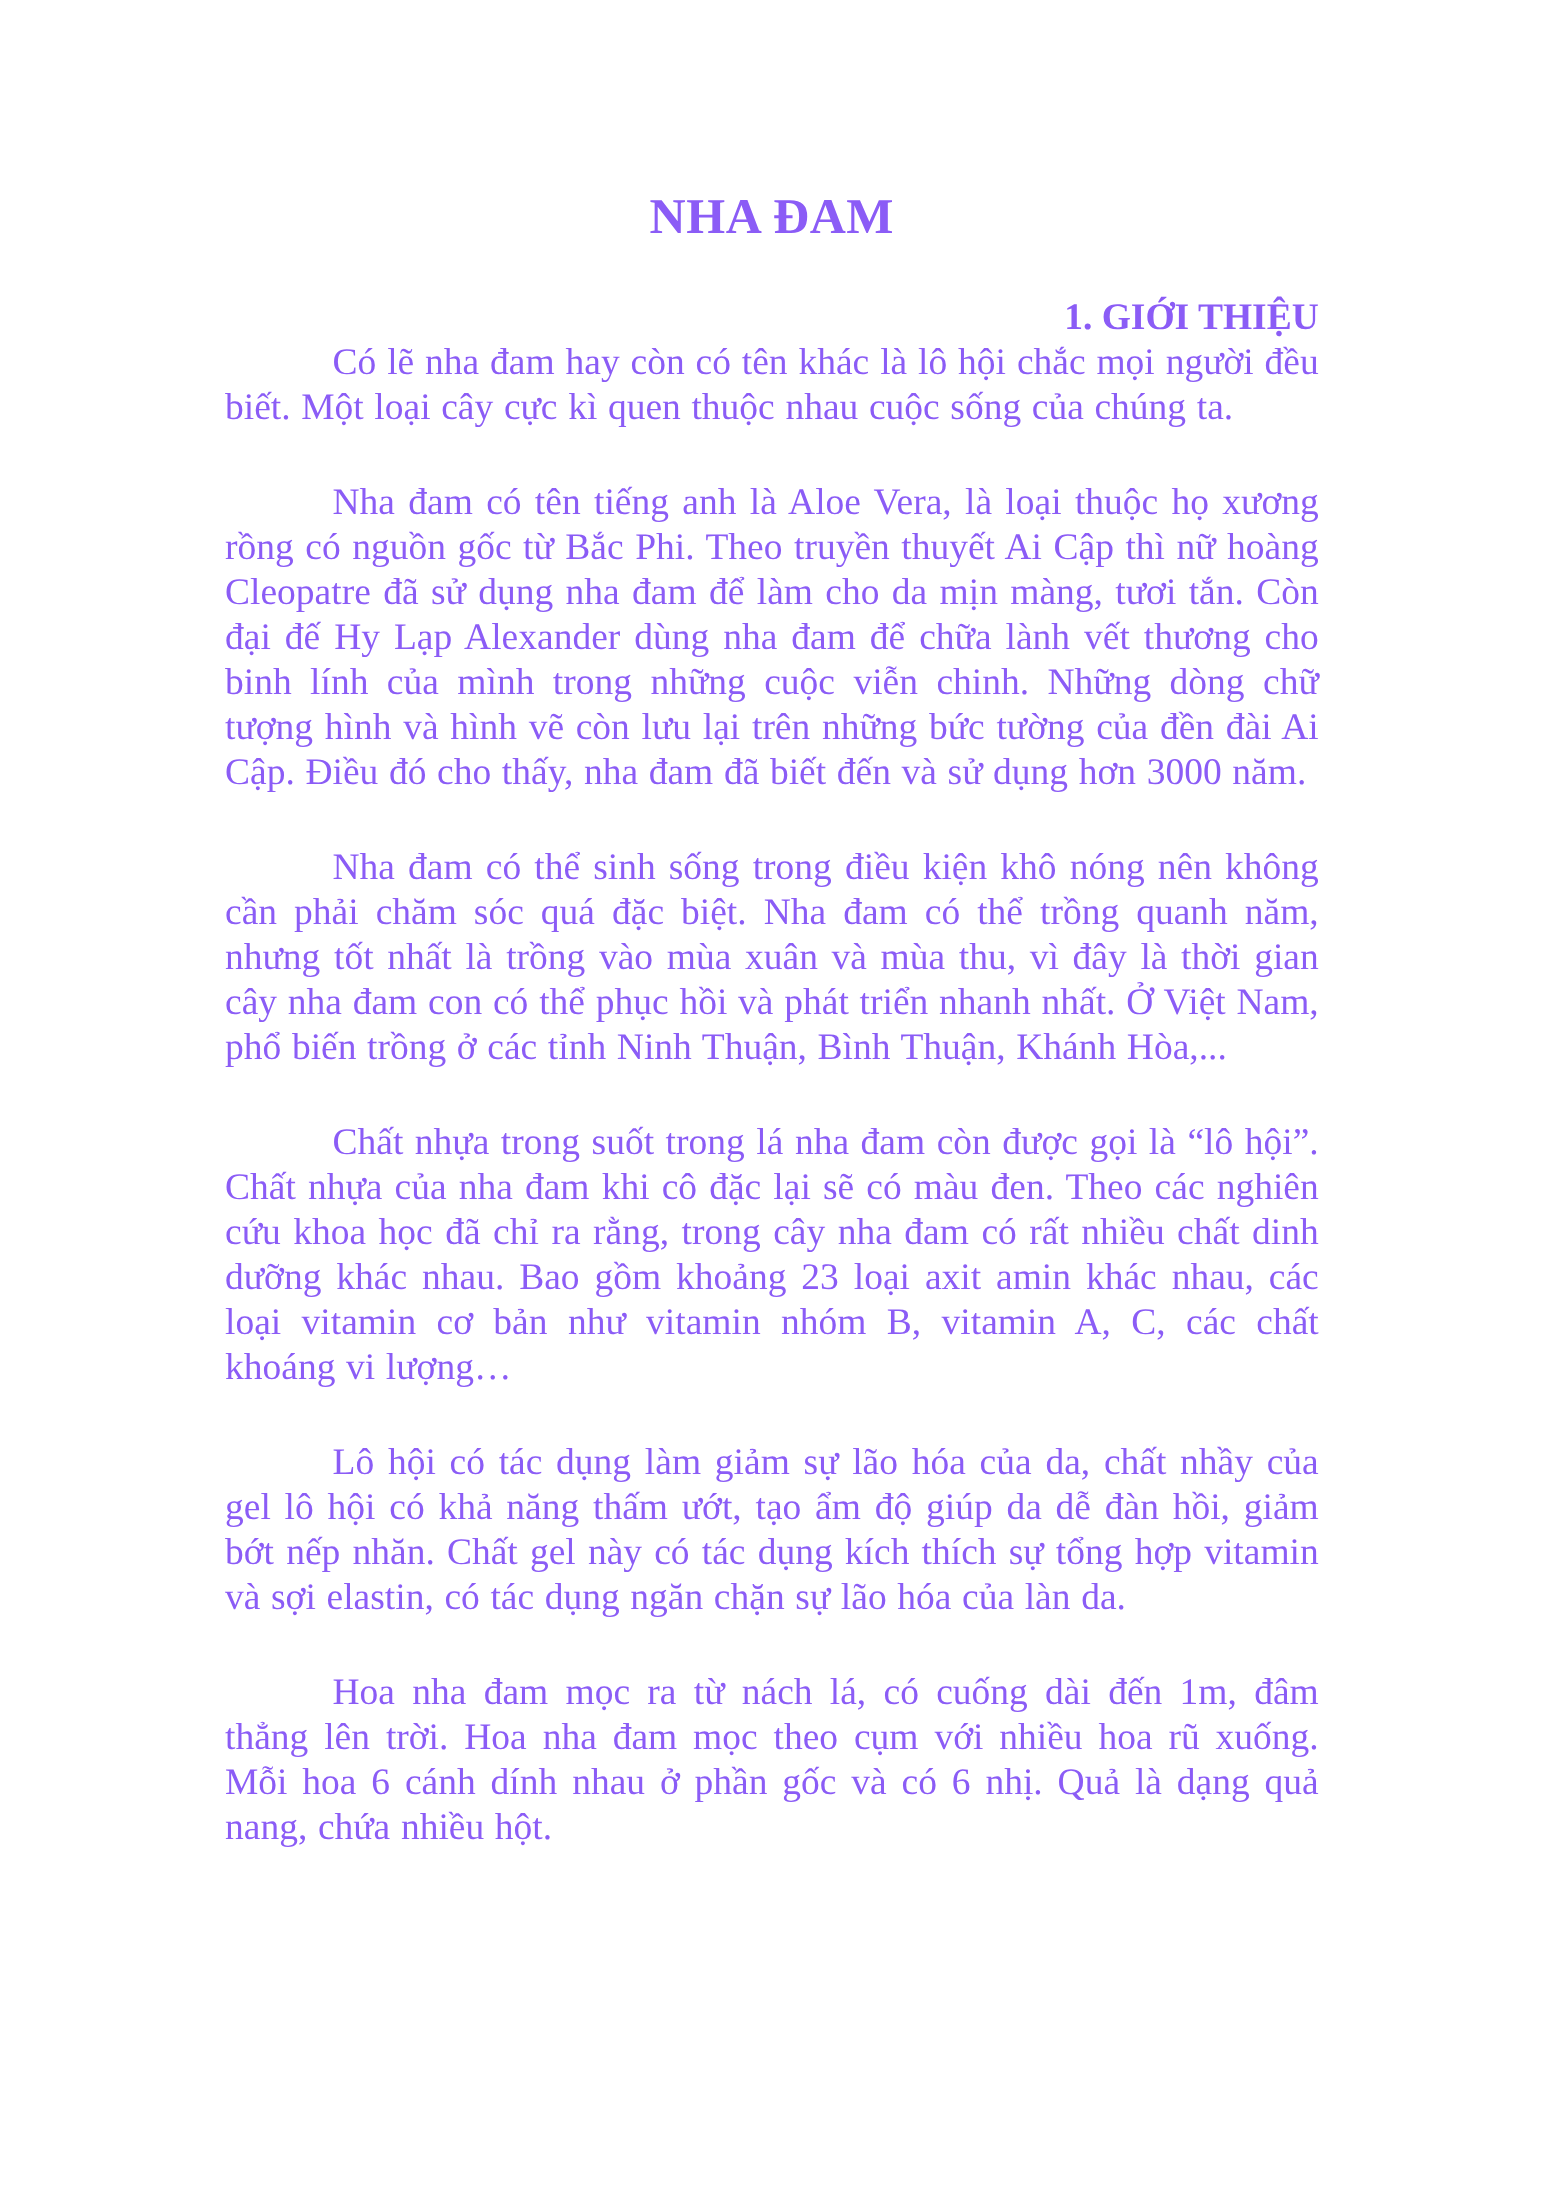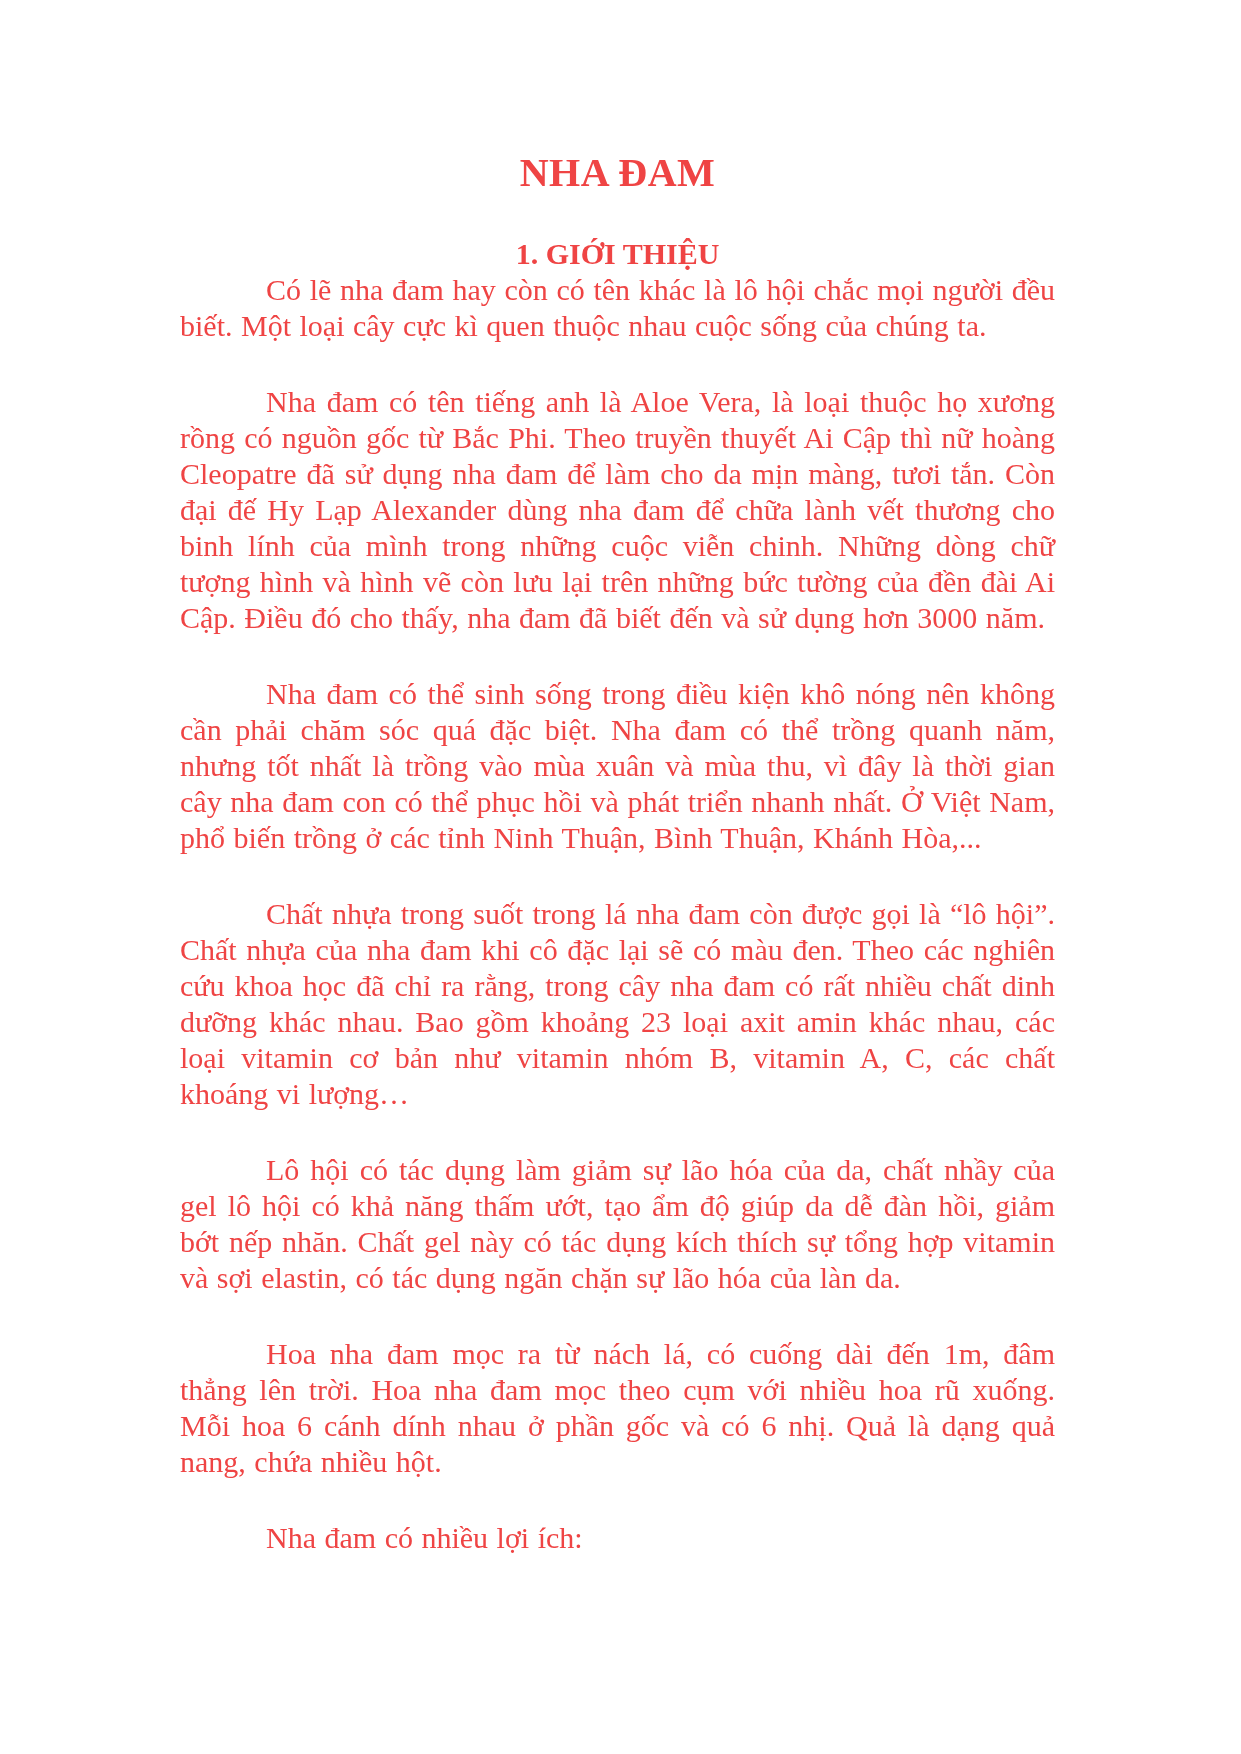--- a/index.html
+++ b/index.html
@@ -5,21 +5,21 @@
   html, body {
     margin: 0;
     padding: 0;
     background: #ffffff;
   }
   .page {
     position: relative;
     width: 1241px;
     height: 1754px;
     background: #ffffff;
-    color: #ef4444;
+    color: #8b5cf6;
     font-family: "Liberation Serif", "DejaVu Serif", serif;
     overflow: hidden;
   }
   .content {
     padding: 150px 186px 0 180px; 
     font-size: 30px;
     line-height: 36px;
   }
   .title {
     margin: 0;
@@ -27,21 +27,21 @@
     line-height: 46px;
     font-weight: 700;
     text-align: center;
     letter-spacing: 0.5px;
   }
   .heading {
     margin: 40px 0 0 0;
     font-size: 30px;
     line-height: 36px;
     font-weight: 700;
-    text-align: center;
+    text-align: right;
   }
   .para {
     margin: 0;
     text-align: justify;
     text-indent: 86px;
     word-spacing: 1px;
   }
   .para.spaced {
     margin-top: 40px;
   }
@@ -60,16 +60,15 @@
     <p class="para spaced">Nha đam có tên tiếng anh là Aloe Vera, là loại thuộc họ xương rồng có nguồn gốc từ Bắc Phi. Theo truyền thuyết Ai Cập thì nữ hoàng Cleopatre đã sử dụng nha đam để làm cho da mịn màng, tươi tắn. Còn đại đế Hy Lạp Alexander dùng nha đam để chữa lành vết thương cho binh lính của mình trong những cuộc viễn chinh. Những dòng chữ tượng hình và hình vẽ còn lưu lại trên những bức tường của đền đài Ai Cập. Điều đó cho thấy, nha đam đã biết đến và sử dụng hơn 3000 năm.</p>
 
     <p class="para spaced">Nha đam có thể sinh sống trong điều kiện khô nóng nên không cần phải chăm sóc quá đặc biệt. Nha đam có thể trồng quanh năm, nhưng tốt nhất là trồng vào mùa xuân và mùa thu, vì đây là thời gian cây nha đam con có thể phục hồi và phát triển nhanh nhất. Ở Việt Nam, phổ biến trồng ở các tỉnh Ninh Thuận, Bình Thuận, Khánh Hòa,...</p>
 
     <p class="para spaced">Chất nhựa trong suốt trong lá nha đam còn được gọi là “lô hội”. Chất nhựa của nha đam khi cô đặc lại sẽ có màu đen. Theo các nghiên cứu khoa học đã chỉ ra rằng, trong cây nha đam có rất nhiều chất dinh dưỡng khác nhau. Bao gồm khoảng 23 loại axit amin khác nhau, các loại vitamin cơ bản như vitamin nhóm B, vitamin A, C, các chất khoáng vi lượng…</p>
 
     <p class="para spaced">Lô hội có tác dụng làm giảm sự lão hóa của da, chất nhầy của gel lô hội có khả năng thấm ướt, tạo ẩm độ giúp da dễ đàn hồi, giảm bớt nếp nhăn. Chất gel này có tác dụng kích thích sự tổng hợp vitamin và sợi elastin, có tác dụng ngăn chặn sự lão hóa của làn da.</p>
 
     <p class="para spaced">Hoa nha đam mọc ra từ nách lá, có cuống dài đến 1m, đâm thẳng lên trời. Hoa nha đam mọc theo cụm với nhiều hoa rũ xuống. Mỗi hoa 6 cánh dính nhau ở phần gốc và có 6 nhị. Quả là dạng quả nang, chứa nhiều hột.</p>
 
-    <p class="para spaced">Nha đam có nhiều lợi ích:</p>
 
   </div>
 </div>
 
 </body></html>

